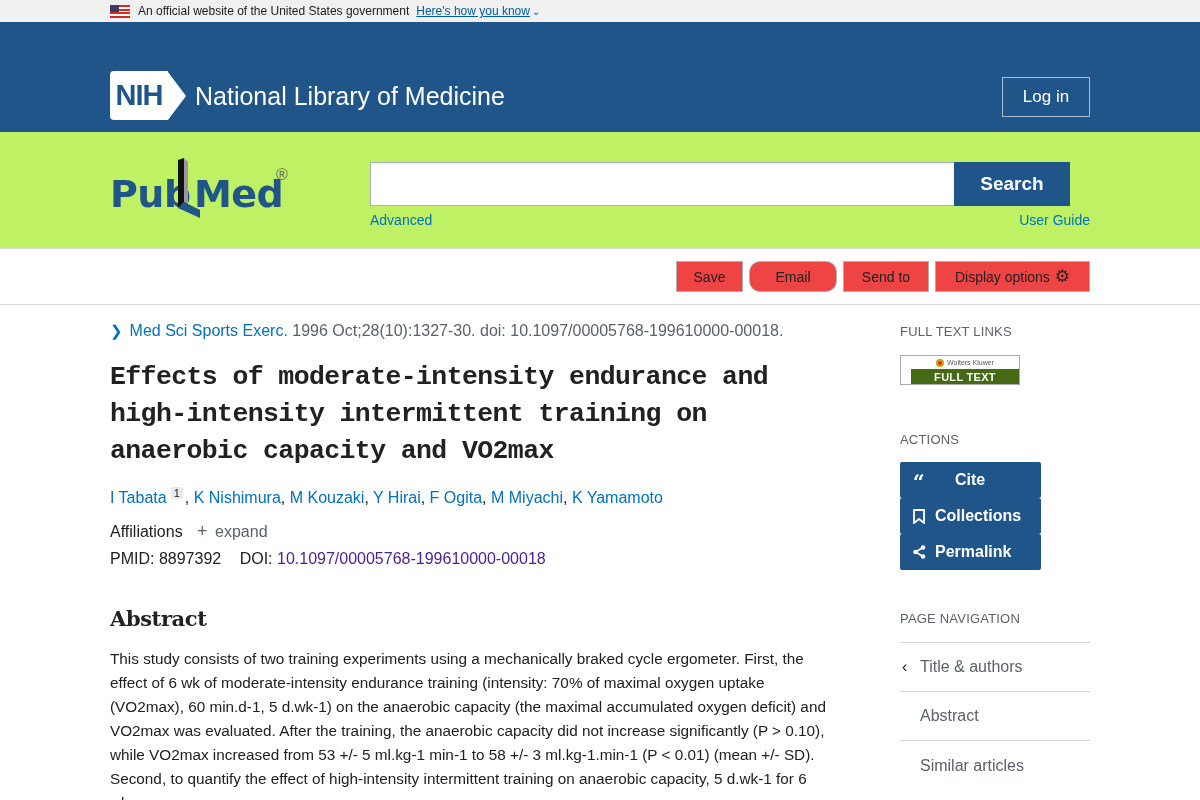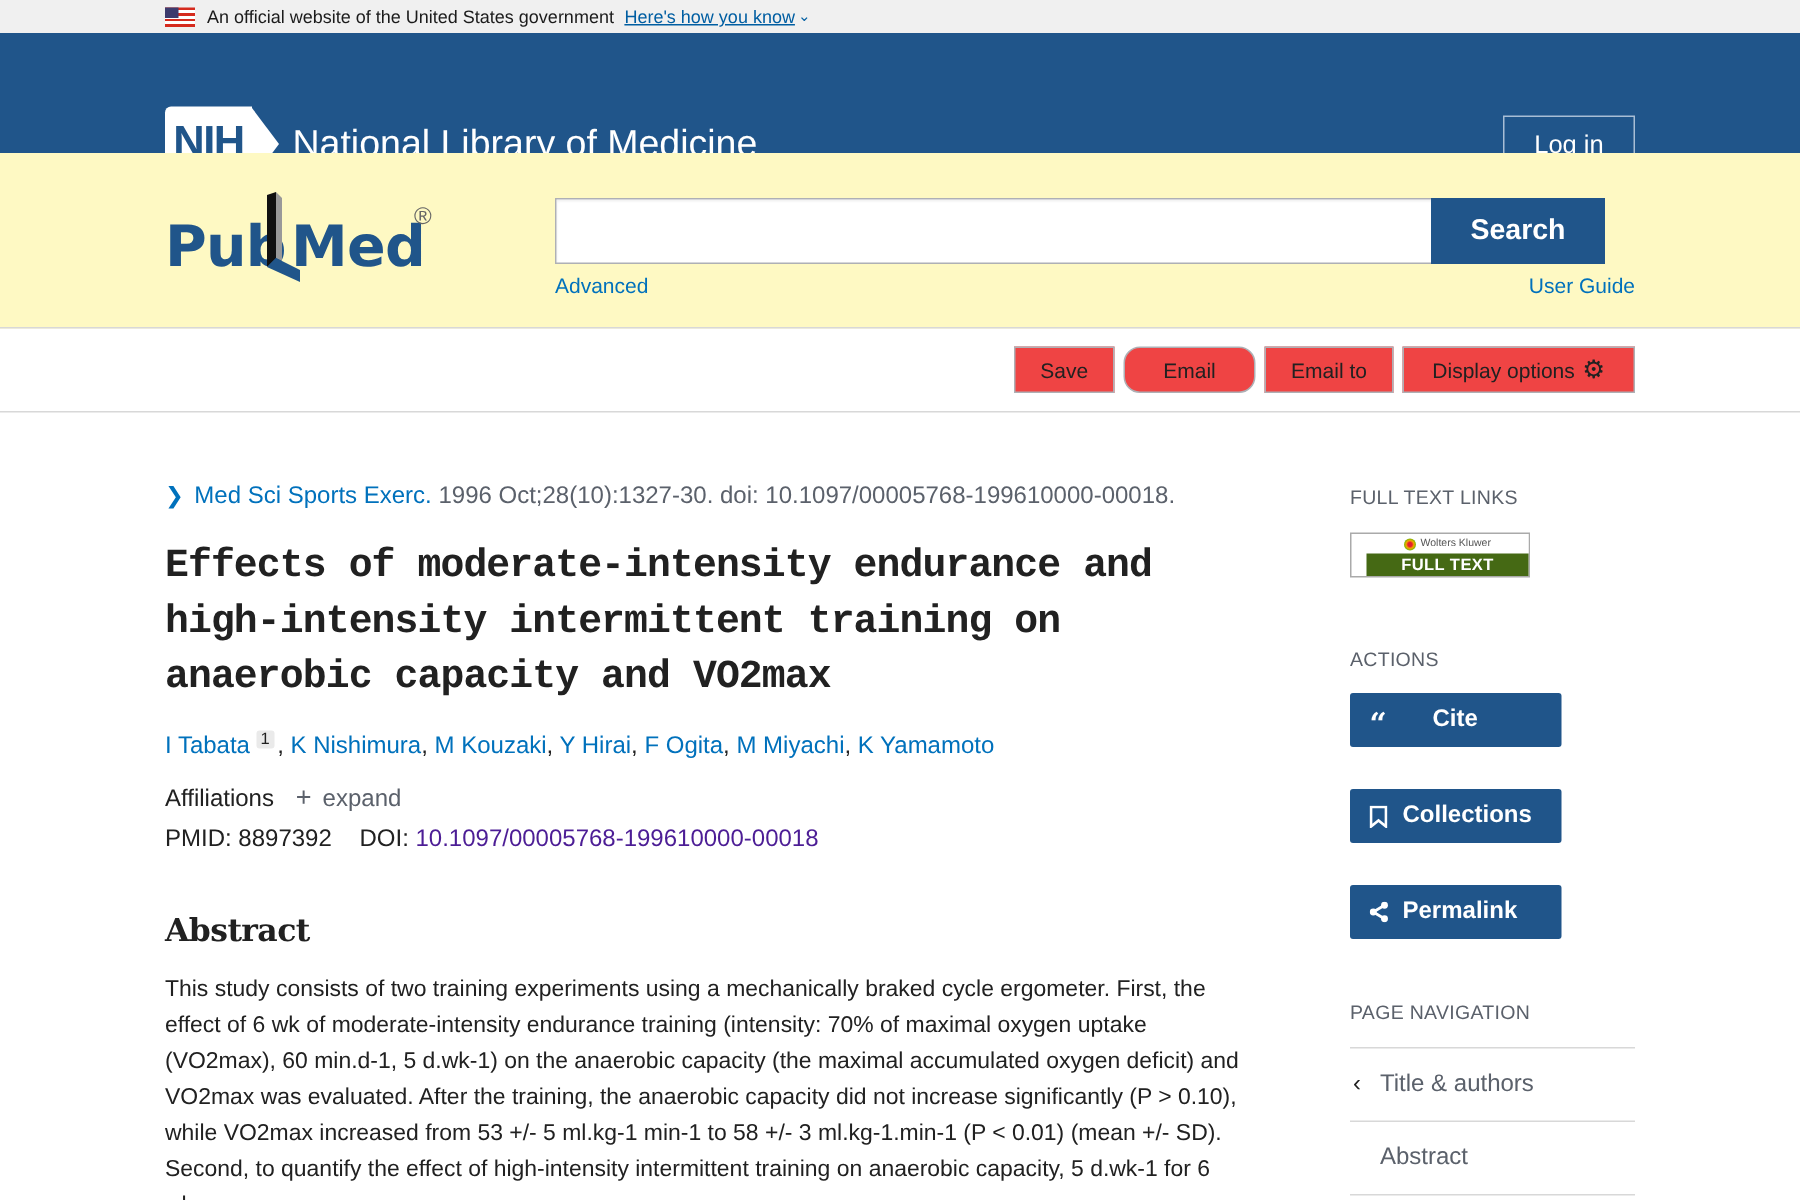--- a/index.html
+++ b/index.html
@@ -8,31 +8,31 @@
 
     
     .gov-banner { height: 22px; background: #f0f0f0; display: flex; align-items: center; padding-left: 110px; font-size: 12px; color: #1b1b1b; }
     .gov-flag { width: 20px; height: 13px; margin-right: 8px; position: relative; background: repeating-linear-gradient(#d52b1e 0 1.86px, #fff 1.86px 3.72px); }
     .gov-flag::before { content: ""; position: absolute; left: 0; top: 0; width: 9px; height: 7px; background: #3c3b6e; }
     .gov-text { margin-right: 7px; }
     .gov-link { color: #005ea2; text-decoration: underline; }
     .gov-chev { color: #005ea2; font-size: 10px; margin-left: 2px; }
 
     
-    .nlm-header { height: 80px; background: #20558a; position: relative; }
+    .nlm-header { height: 110px; background: #20558a; position: relative; }
     .nih-logo { position: absolute; left: 110px; top: 49px; display: flex; align-items: center; }
     .nih-box { width: 58px; height: 49px; background: #fff; border-radius: 4px 0 0 4px; color: #20558a; font-weight: bold; font-size: 29px; display: flex; align-items: center; justify-content: center; letter-spacing: -1px; position: relative; }
     .nih-arrow { width: 0; height: 0; border-top: 24.5px solid transparent; border-bottom: 24.5px solid transparent; border-left: 18px solid #fff; }
     .nlm-titles { margin-left: 9px; color: #fff; }
     .nlm-title { font-size: 25px; line-height: 28px; }
     .nlm-sub { font-size: 15px; font-style: italic; line-height: 19px; }
     .login-btn { position: absolute; left: 1002px; top: 55px; width: 88px; height: 40px; border: 1px solid #a8bed5; color: #fff; font-size: 17px; display: flex; align-items: center; justify-content: center; background: transparent; }
 
     
-    .search-band { height: 117px; background: #fef9c3; border-bottom: 1px solid #d8d8d8; position: relative; }
+    .search-band { height: 117px; background: #bef264; border-bottom: 1px solid #d8d8d8; position: relative; }
     .pubmed-logo { position: absolute; left: 110px; top: 26px; height: 62px; width: 190px; }
     .pm-text { position: absolute; top: 14px; font-weight: bold; font-size: 38px; color: #20558a; letter-spacing: -0.5px; font-family: "DejaVu Sans", sans-serif; }
     .pm-pub { left: 0; }
     .pm-med { left: 84px; }
     .pm-book { position: absolute; left: 62px; top: 0; width: 28px; height: 60px; }
     .pm-reg { position: absolute; left: 166px; top: 8px; font-size: 16px; color: #666; }
     .search-input { position: absolute; left: 370px; top: 30px; width: 605px; height: 44px; border: 1px solid #aeb0b5; background: #fff; box-shadow: inset 0 1px 2px rgba(0,0,0,0.08); font-size: 16px; padding: 0 10px; }
     .search-btn { position: absolute; left: 954px; top: 30px; width: 116px; height: 44px; background: #20558a; color: #fff; font-size: 19px; font-weight: bold; border: none; display: flex; align-items: center; justify-content: center; }
     .advanced-link { position: absolute; left: 370px; top: 80px; font-size: 14px; color: #0071bc; }
     .guide-link { position: absolute; right: 110px; top: 80px; font-size: 14px; color: #0071bc; }
@@ -66,21 +66,21 @@
     .abstract-text { margin-top: 16px; font-size: 15.3px; line-height: 24px; color: #212121; width: 720px; }
 
     
     .sidebar { position: absolute; left: 900px; top: 315px; width: 190px; }
     .side-heading { font-size: 13px; color: #5b616b; letter-spacing: 0.2px; line-height: 34px; }
     .ft-badge { margin-top: 6px; width: 120px; height: 30px; border: 1px solid #aaa; display: flex; flex-direction: column; padding-left: 10px; }
     .ft-top { height: 13px; background: #fff; font-size: 7px; color: #555; display: flex; align-items: center; justify-content: center; }
     .wk-dot { width: 8px; height: 8px; border-radius: 50%; background: radial-gradient(circle, #e4202f 25%, #f5a300 45%, #7ab800 70%, #1fa0d8 100%); margin-right: 3px; }
     .ft-bottom { flex: 1; background: #456914; color: #fff; font-weight: bold; font-size: 11px; display: flex; align-items: center; justify-content: center; letter-spacing: 0.3px; }
     .actions-heading { margin-top: 38px; }
-    .side-btn { width: 141px; height: 36px; background: #20558a; border-radius: 2px; color: #fff; font-weight: bold; font-size: 16px; display: flex; align-items: center; padding-left: 13px; margin-top: 28px; }
+    .side-btn { width: 141px; height: 36px; background: #20558a; border-radius: 2px; color: #fff; font-weight: bold; font-size: 16px; display: flex; align-items: center; padding-left: 13px; margin-top: 0; }
     .side-btn.cite { margin-top: 5px; }
     .sbtn-icon { width: 22px; display: inline-flex; align-items: center; font-size: 16px; }
     .cite .sbtn-icon { width: 42px; font-family: "DejaVu Serif", serif; font-size: 20px; margin-top: 4px; }
     .nav-heading { margin-top: 32px; }
     .nav-list { margin-top: 6px; border-top: 1px solid #d8d8d8; }
     .nav-item { height: 49px; border-bottom: 1px solid #d8d8d8; font-size: 16px; color: #5b616b; display: flex; align-items: center; padding-left: 20px; position: relative; }
     .nav-item:last-child { border-bottom: none; }
     .nav-chev { position: absolute; left: 2px; font-size: 16px; color: #212121; }
   </style>
 </head>
@@ -118,21 +118,21 @@
   <input class="search-input" type="text" value="" style="">
   <button class="search-btn">Search</button>
   <span class="advanced-link">Advanced</span>
   <span class="guide-link">User Guide</span>
 </div>
 
 <div class="action-bar">
   <div class="action-btns">
     <div class="abtn save">Save</div>
     <div class="abtn email">Email</div>
-    <div class="abtn send">Email to</div>
+    <div class="abtn send">Send to</div>
     <div class="abtn display">
       <span>Display options</span>
       <span class="gear">⚙</span>
     </div>
   </div>
 </div>
 
 <div class="main">
   <div class="citation">
     <span class="cit-chev">❯</span><span class="journal-link">Med Sci Sports Exerc.</span><span> 1996 Oct;28(10):1327-30. doi: 10.1097/00005768-199610000-00018.</span>

